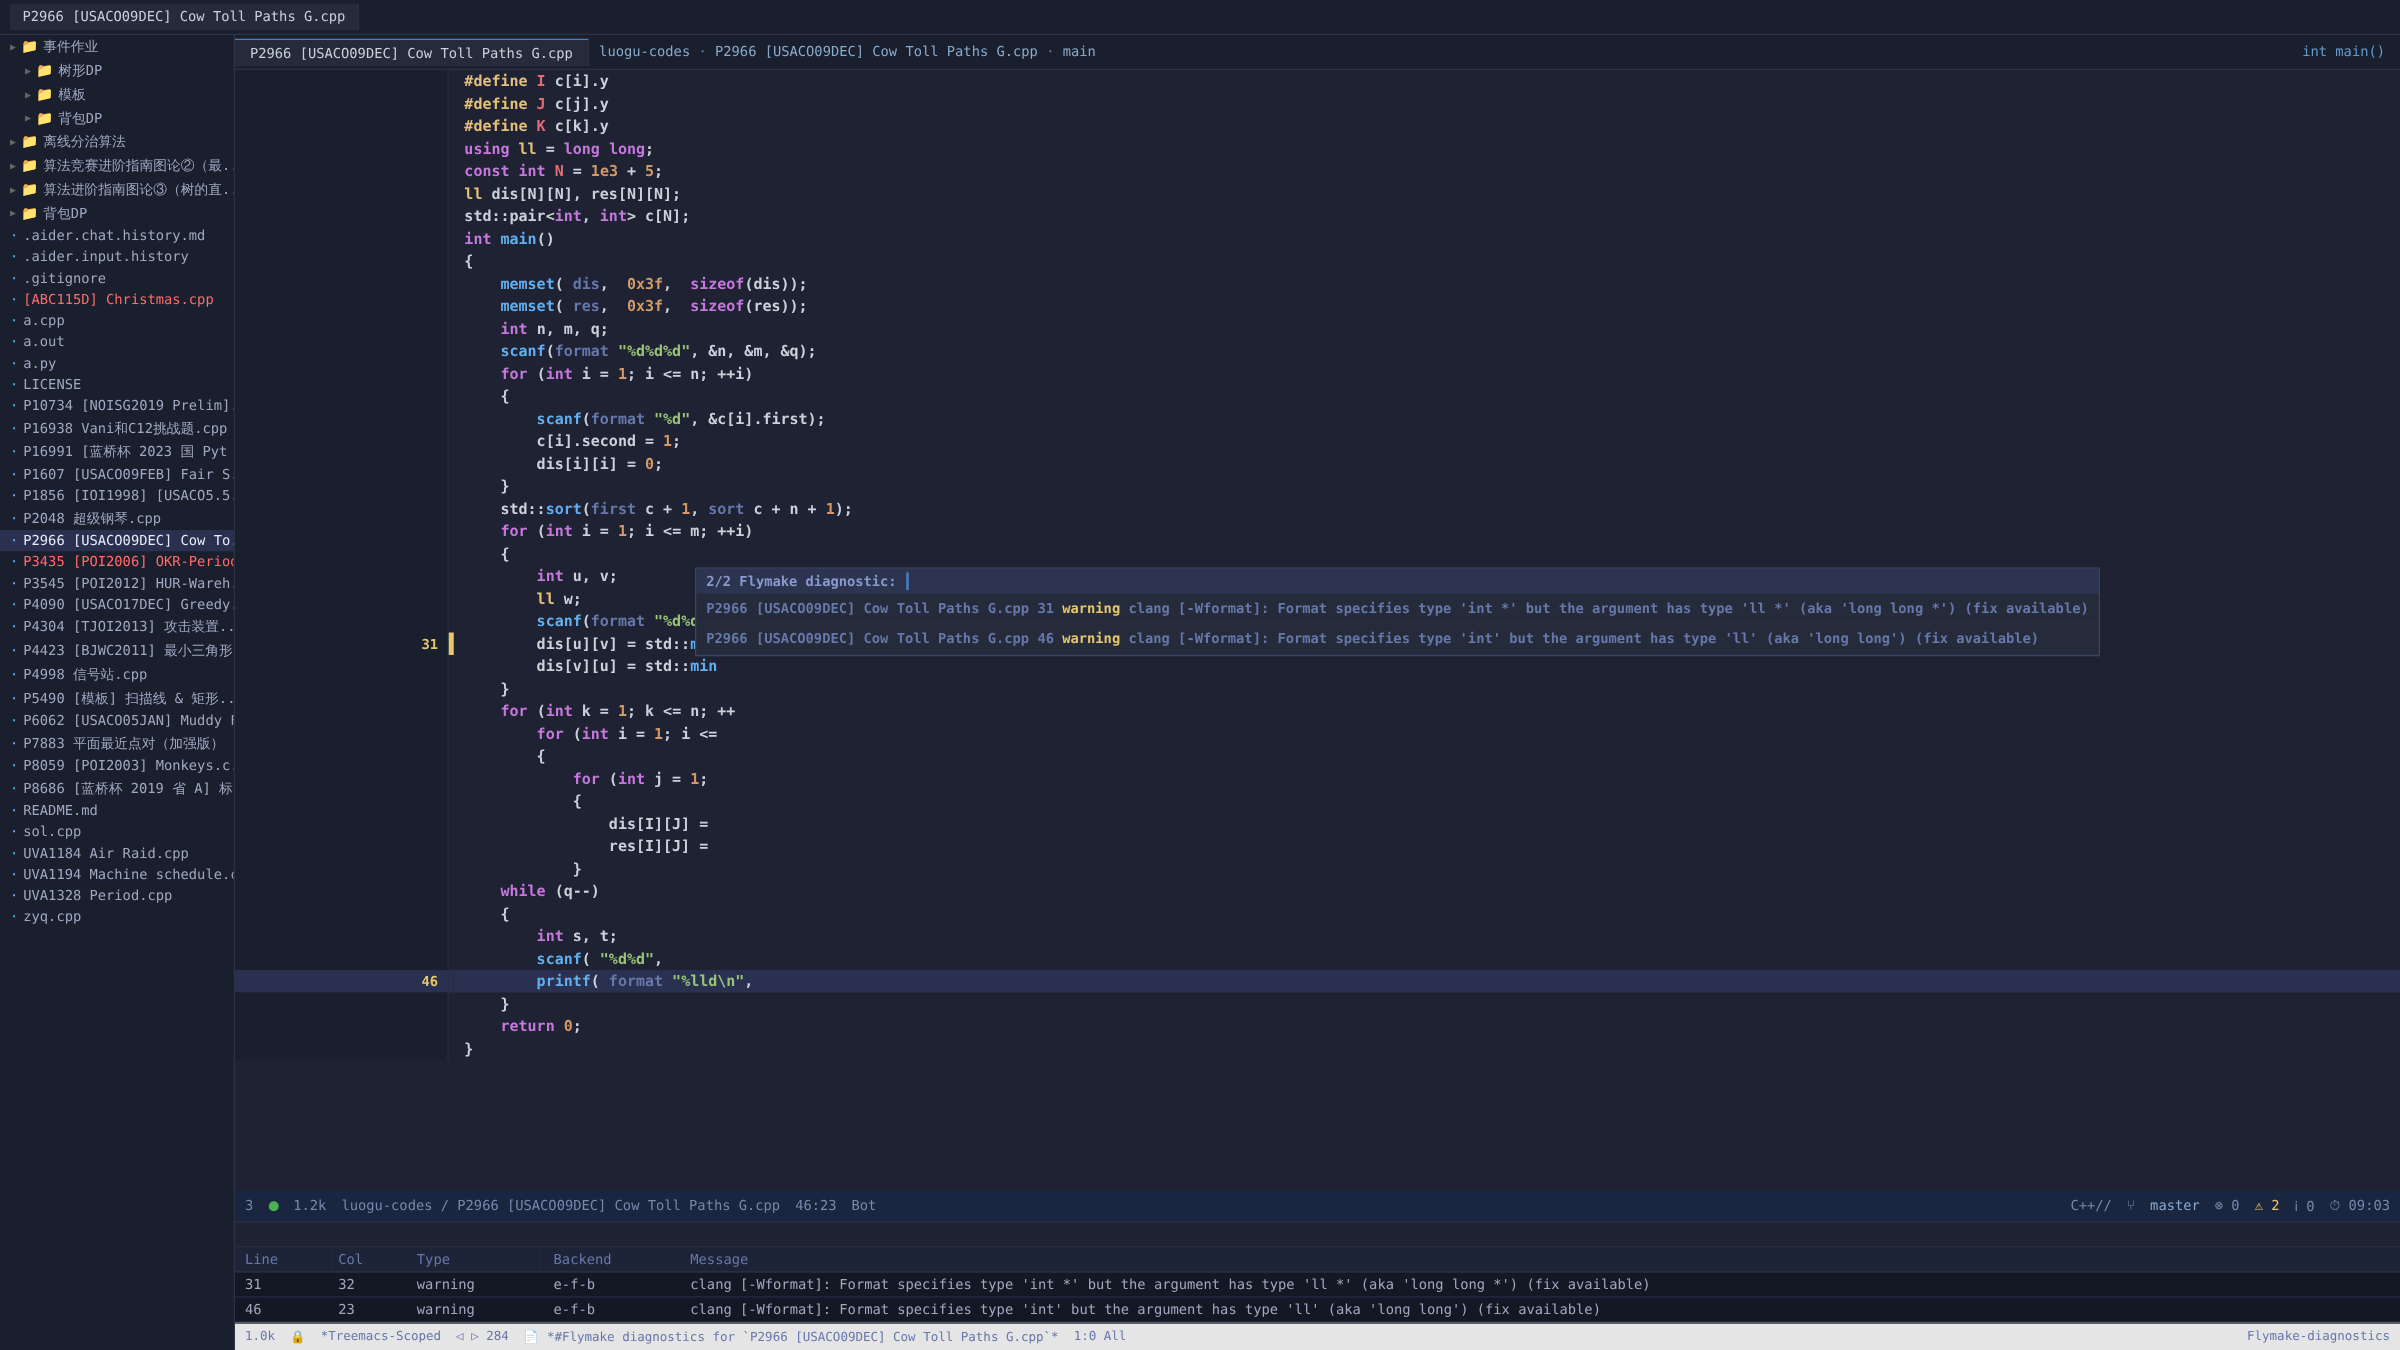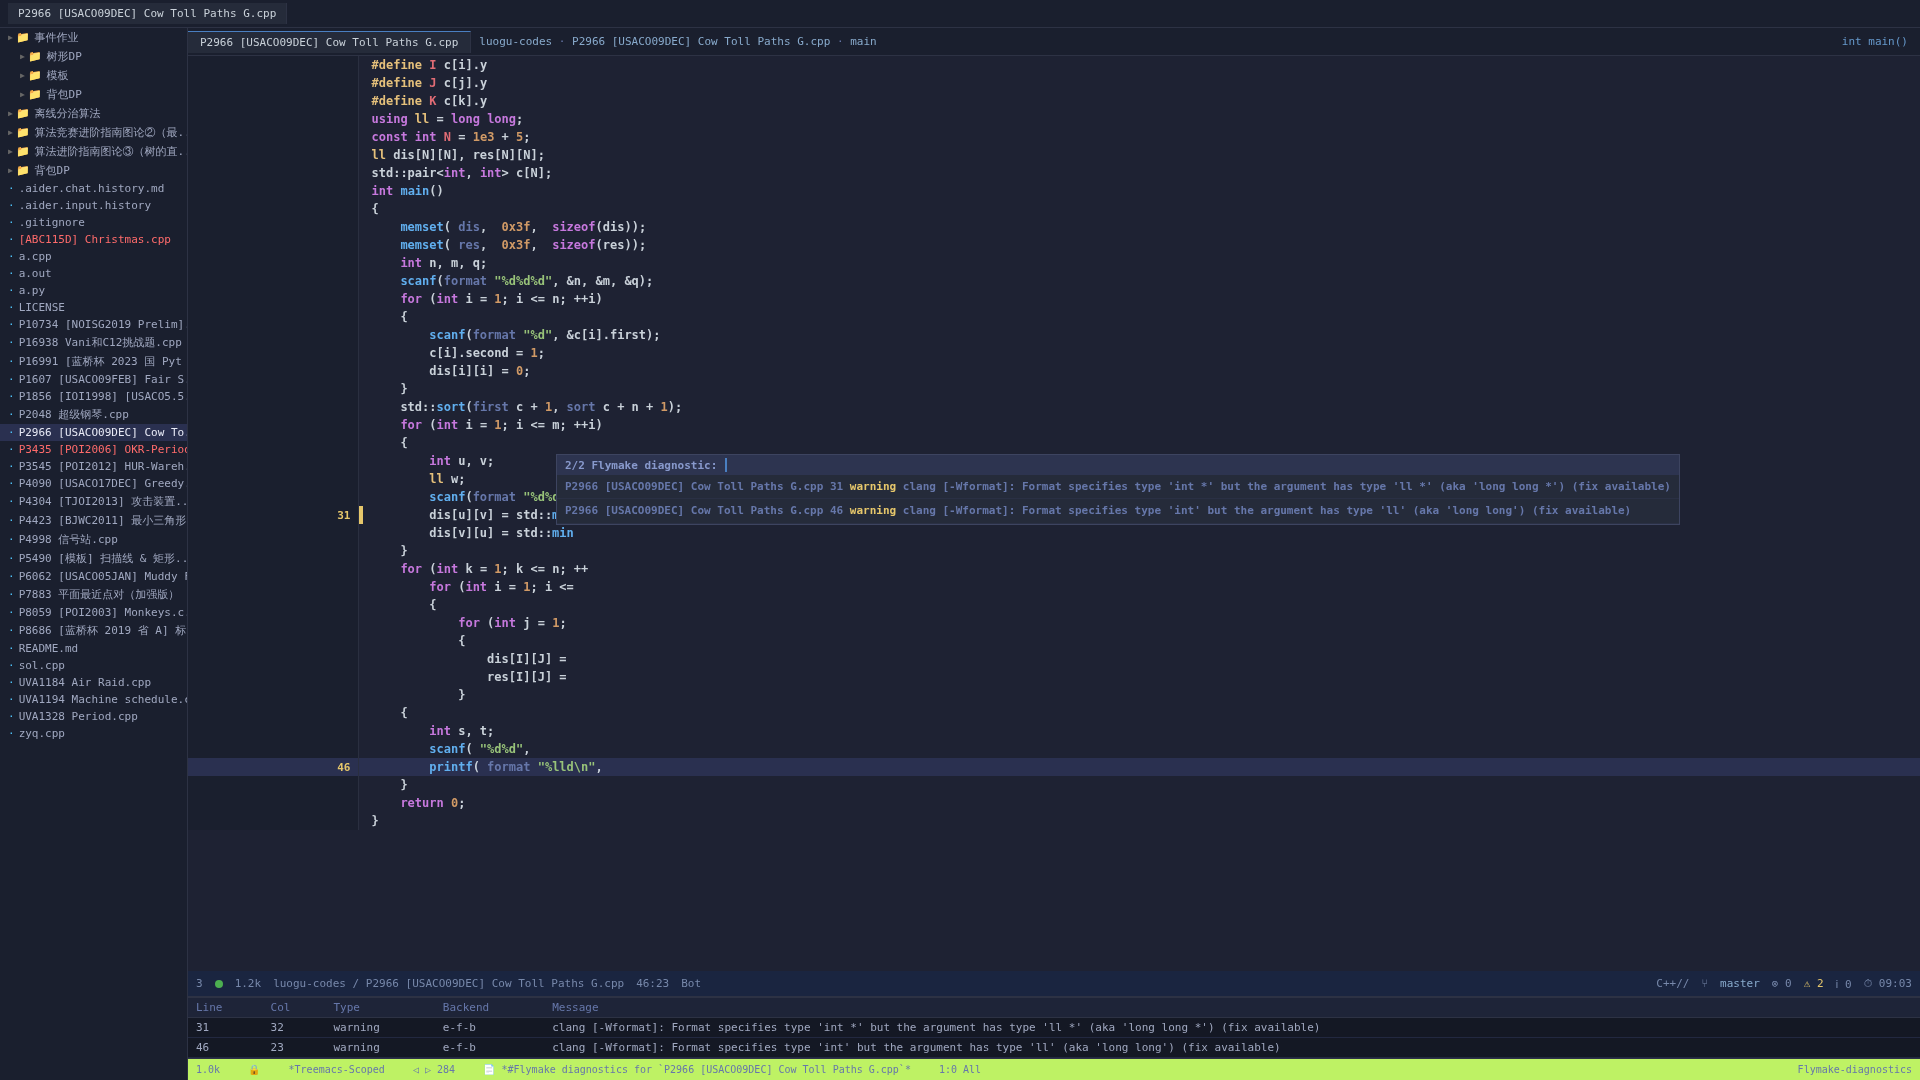--- a/index.html
+++ b/index.html
@@ -174,20 +174,21 @@
       border-bottom: 1px solid #2a3044;
       color: #c0c8e0;
       line-height: 1.4;
     }
     .warn-text { color: #e6c76b; }
     
     .diagnostics-panel {
       background: #141824;
       border-top: 1px solid #2d3244;
       flex-shrink: 0;
+      margin-top: 19px;
     }
     .diagnostics-status-bar {
       height: 26px;
       background: #1a2540;
       display: flex;
       align-items: center;
       padding: 0 8px;
       gap: 12px;
       font-size: 11px;
       color: #7788aa;
@@ -210,25 +211,25 @@
     .diagnostics-table td {
       padding: 3px 8px;
       color: #a0a8c0;
       font-size: 11px;
       border-bottom: 1px solid #222840;
     }
     .warn-badge { color: #e6c76b; }
     
     .status-bar {
       height: 22px;
-      background: #bef264;
+      background: #e5e5e5;
       display: flex;
       align-items: center;
       padding: 0 8px;
-      gap: 28px;
+      gap: 12px;
       font-size: 10px;
       color: #6677aa;
       border-top: 1px solid #2d3244;
       flex-shrink: 0;
     }
     .status-bar .right { margin-left: auto; display: flex; gap: 12px; }
     .branch-badge { color: #88aacc; }
     
     ::-webkit-scrollbar { width: 6px; height: 6px; }
     ::-webkit-scrollbar-track { background: #1a1f2e; }
@@ -599,20 +600,25 @@
         </div>
         <div class="code-line">
           <div class="line-number"></div>
           <div class="line-indicator"></div>
           <div class="line-content">                res[I][J] =</div>
         </div>
         <div class="code-line">
           <div class="line-number"></div>
           <div class="line-indicator"></div>
           <div class="line-content">            }</div>
+        </div>
+        <div class="code-line">
+          <div class="line-number"></div>
+          <div class="line-indicator"></div>
+          <div class="line-content">    <span class="kw">while</span> (q--)</div>
         </div>
         <div class="code-line">
           <div class="line-number"></div>
           <div class="line-indicator"></div>
           <div class="line-content">    {</div>
         </div>
         <div class="code-line">
           <div class="line-number"></div>
           <div class="line-indicator"></div>
           <div class="line-content">        <span class="kw">int</span> s, t;</div>

